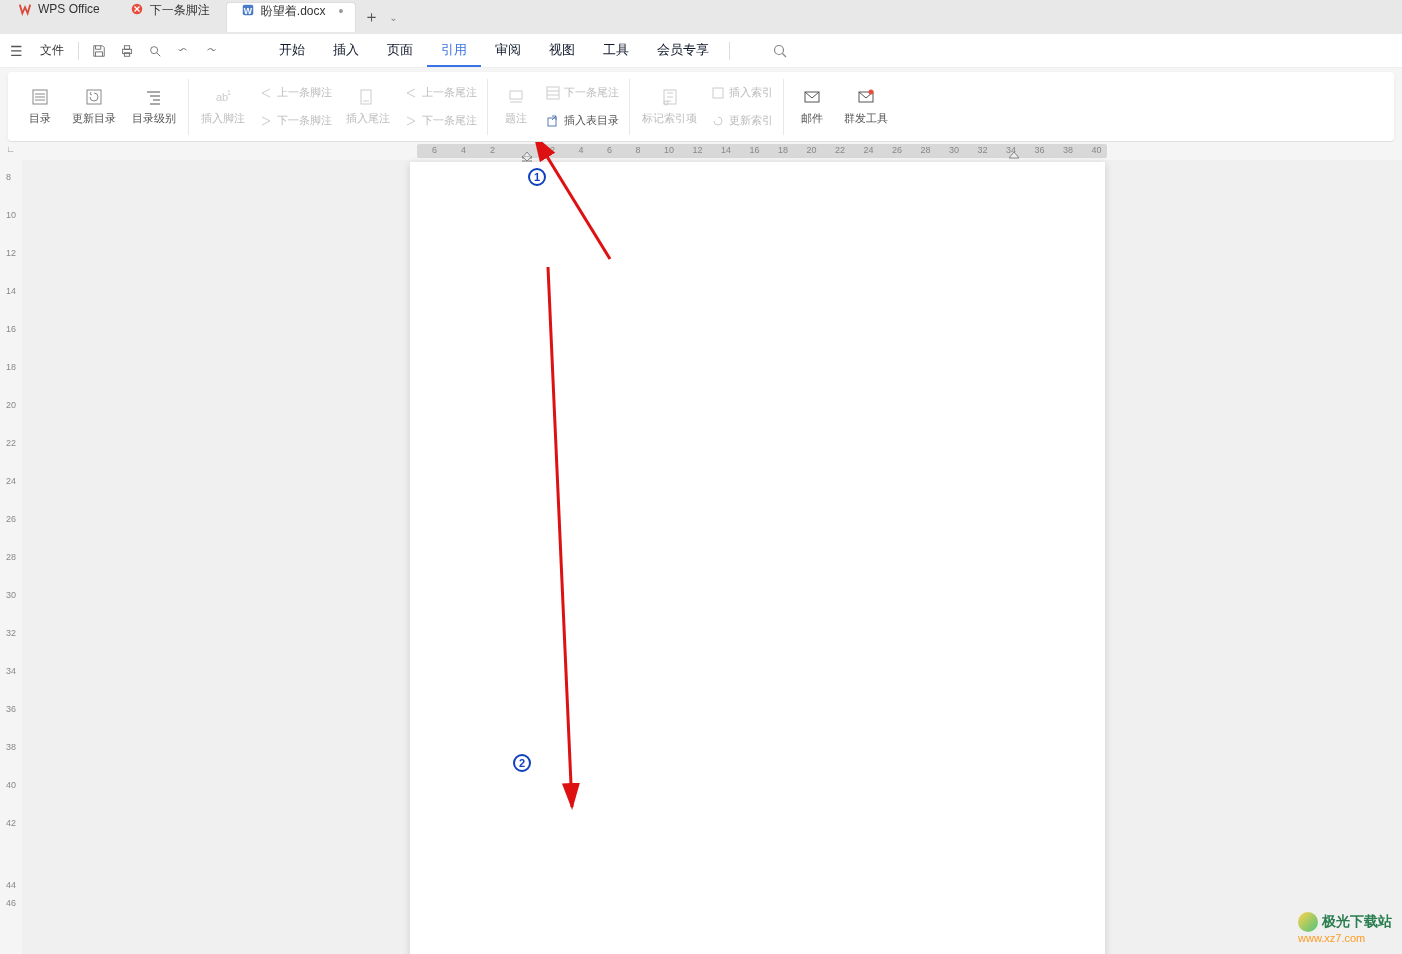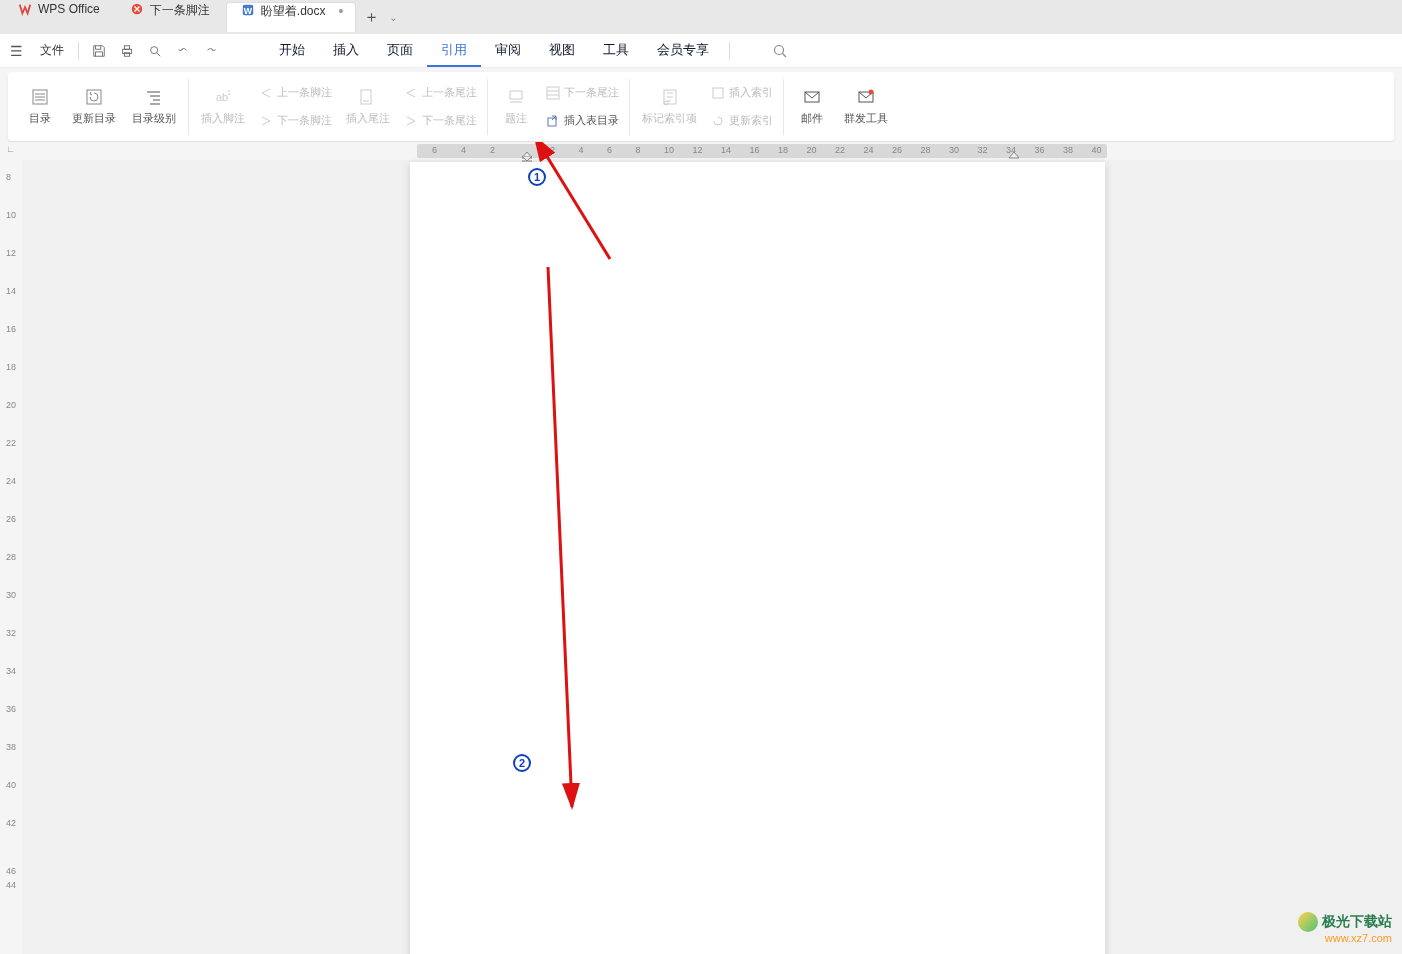--- a/index.html
+++ b/index.html
@@ -48,21 +48,21 @@
 .hruler .htick { position: absolute; top: 3px; }
 .hmarker { position: absolute; top: 10px; width: 10px; height: 8px; }
 .page { position: absolute; left: 410px; top: 20px; width: 695px; height: 870px; background: #fff; box-shadow: 0 2px 8px rgba(0,0,0,0.15); }
 
 
 .annot { position: absolute; pointer-events: none; }
 .circbadge { width: 18px; height: 18px; border: 2px solid #1040c0; border-radius: 50%; background: #fff; color: #1040c0; font-size: 11px; font-weight: bold; display: flex; align-items: center; justify-content: center; }
 .arrow-svg { position: absolute; overflow: visible; }
 
 
-.watermark { position: absolute; right: 10px; bottom: 10px; text-align: right; font-size: 14px; }
+.watermark { position: absolute; right: 10px; bottom: 10px; text-align: left; font-size: 14px; }
 .watermark .wm1 { color: #2a7d4f; font-weight: bold; display: flex; align-items: center; justify-content: flex-end; gap: 4px; }
 .watermark .wm2 { color: #ff9b21; font-size: 11px; }
 .wmico { width: 20px; height: 20px; border-radius: 50%; background: linear-gradient(135deg,#ffd24d,#4dc37a); display:inline-block; }
 </style>
 </head>
 <body>
 
 <div class="titlebar">
   <div class="apptab wps">
     <span class="ico">
@@ -346,21 +346,21 @@
       <div class="tick" style="top: 372px;">26</div>
       <div class="tick" style="top: 410px;">28</div>
       <div class="tick" style="top: 448px;">30</div>
       <div class="tick" style="top: 486px;">32</div>
       <div class="tick" style="top: 524px;">34</div>
       <div class="tick" style="top: 562px;">36</div>
       <div class="tick" style="top: 600px;">38</div>
       <div class="tick" style="top: 638px;">40</div>
       <div class="tick" style="top: 676px;">42</div>
       <div class="tick" style="top: 714px; margin-top: 24px;">44</div>
-      <div class="tick" style="top: 724px;">46</div>
+      <div class="tick" style="top: 756px;">46</div>
     </div>
   <div class="hruler">
     <div class="band"></div>
     <span class="hmarker" style="left:500px;"><svg width="10" height="8">
           <polygon points="5,0 10,6 0,6" fill="#eee" stroke="#888"></polygon>
         </svg></span>
     <span class="hmarker" style="left:500px;top:14px;"><svg width="10" height="12">
           <polygon points="0,0 10,0 5,5" fill="#eee" stroke="#888"></polygon>
           <rect x="0" y="5" width="10" height="5" fill="#eee" stroke="#888"></rect>
         </svg></span>

